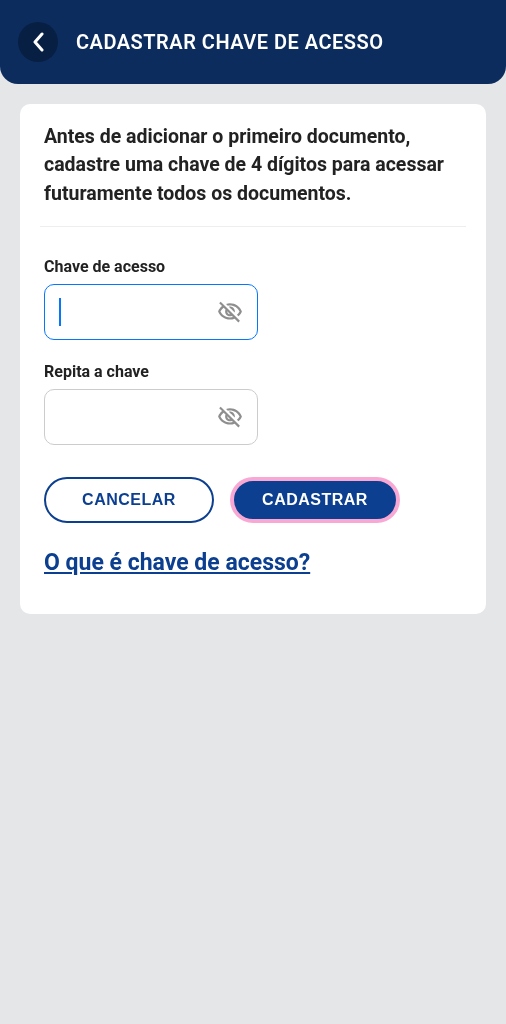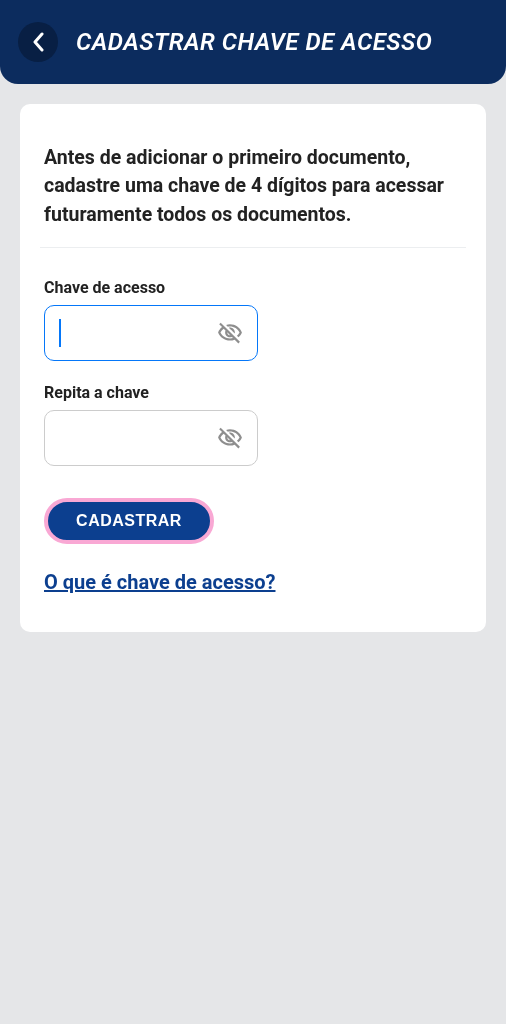--- a/index.html
+++ b/index.html
@@ -37,31 +37,30 @@
       border: none;
     }
 
     .back-btn svg {
       width: 14px;
       height: 20px;
     }
 
     .header-title {
       color: #fff;
-      font-size: 24px;
+      font-size: 20px;
       font-weight: 600;
       letter-spacing: 0.5px;
-      font-style: italic;
     }
 
     .card {
       background: #fff;
       margin: 20px;
       border-radius: 10px;
-      padding: 40px 24px 38px 24px;
+      padding: 19px 24px 38px 24px;
     }
 
     .instructions {
       color: #222;
       font-size: 19.5px;
       font-weight: 700;
       line-height: 1.45;
       margin-bottom: 18px;
     }
 
@@ -171,21 +170,21 @@
     }
 
     .btn-primary {
       background: #0c3f8f;
       border: 4px solid #f9a8d4;
       color: #fff;
     }
 
     .help-link {
       color: #0c3f8f;
-      font-size: 20px;
+      font-size: 23px;
       font-weight: 700;
       text-decoration: underline;
       cursor: pointer;
     }
   </style>
 </head>
 <body>
 
 <div class="header">
   <button class="back-btn">
@@ -221,19 +220,20 @@
         <input type="password" value="" style="">
         <button class="eye-btn">
           <svg viewBox="0 0 24 24">
             <path d="M12 6c3.79 0 7.17 2.13 8.82 5.5-.59 1.22-1.42 2.27-2.41 3.12l1.41 1.41c1.39-1.23 2.49-2.77 3.18-4.53C21.27 7.11 17 4 12 4c-1.27 0-2.49.2-3.64.57l1.65 1.65C10.66 6.09 11.32 6 12 6zm-1.07 1.14L13 9.21c.57.25 1.03.71 1.28 1.28l2.07 2.07c.08-.34.14-.7.14-1.07C16.5 9.01 14.48 7 12 7c-.37 0-.72.05-1.07.14zM2.01 3.87l2.68 2.68C3.06 7.83 1.77 9.53 1 11.5 2.73 15.89 7 19 12 19c1.52 0 2.98-.29 4.32-.82l3.42 3.42 1.41-1.41L3.42 2.45 2.01 3.87zm7.5 7.5l2.61 2.61c-.04.01-.08.02-.12.02-1.38 0-2.5-1.12-2.5-2.5 0-.05.01-.08.01-.13zm-3.4-3.4l1.75 1.75c-.23.55-.36 1.15-.36 1.78 0 2.48 2.02 4.5 4.5 4.5.63 0 1.23-.13 1.77-.36l.98.98c-.88.24-1.8.38-2.75.38-3.79 0-7.17-2.13-8.82-5.5.7-1.43 1.72-2.61 2.93-3.53z"></path>
           </svg>
         </button>
       </div>
     </div>
 
     <div class="button-row">
+      <button class="btn btn-outline">CANCELAR</button>
       <button class="btn btn-primary">CADASTRAR</button>
     </div>
 
     <a class="help-link">O que é chave de acesso?</a>
 
   </div>
 </div>
 
 </body></html>

